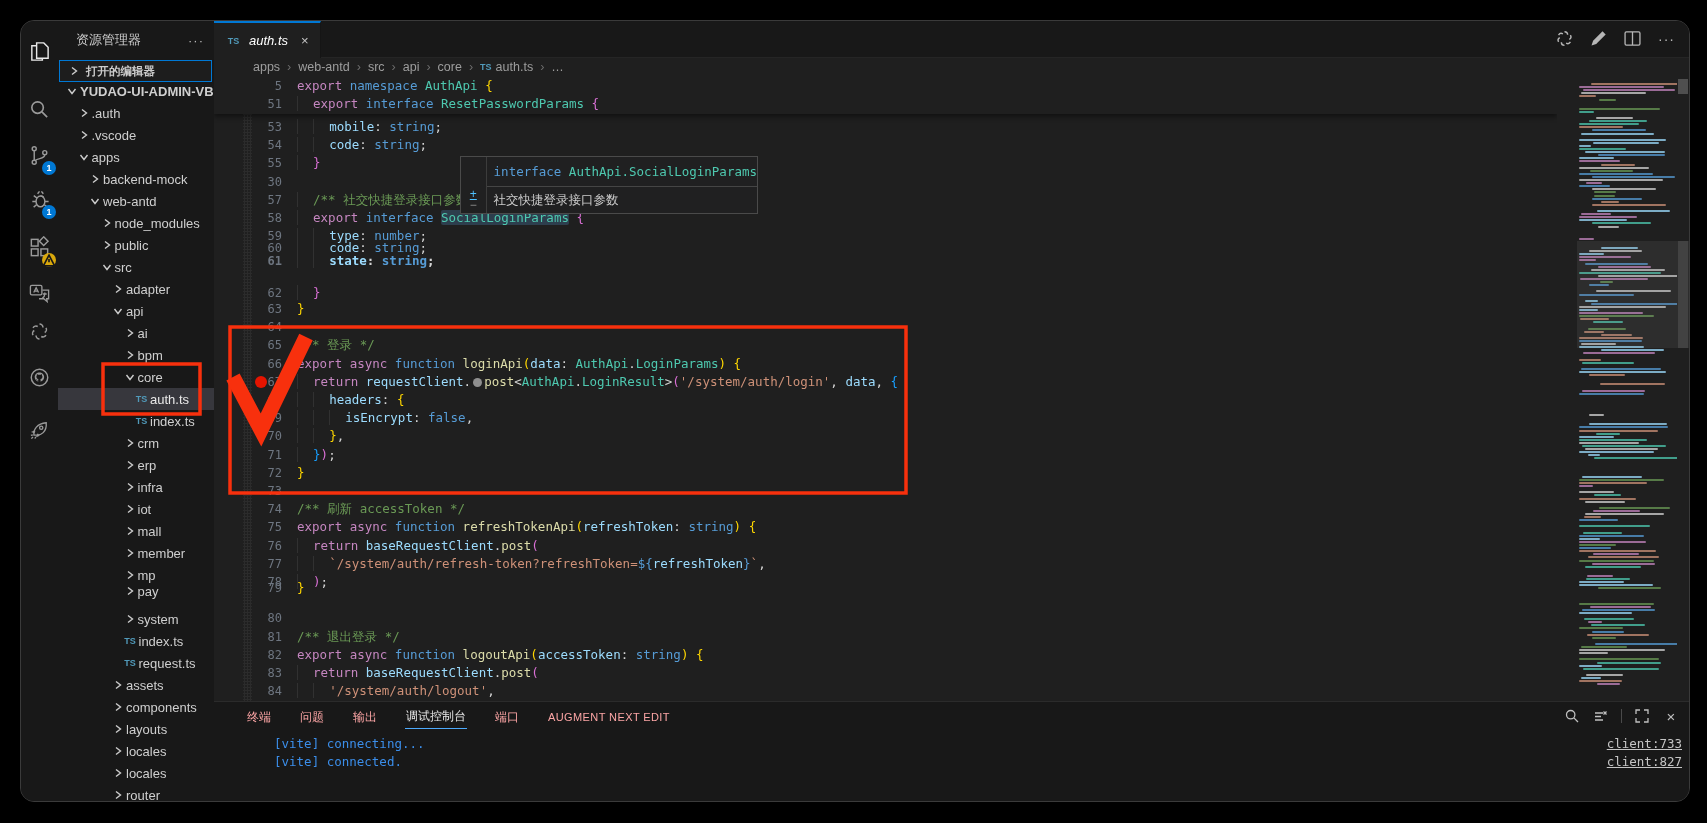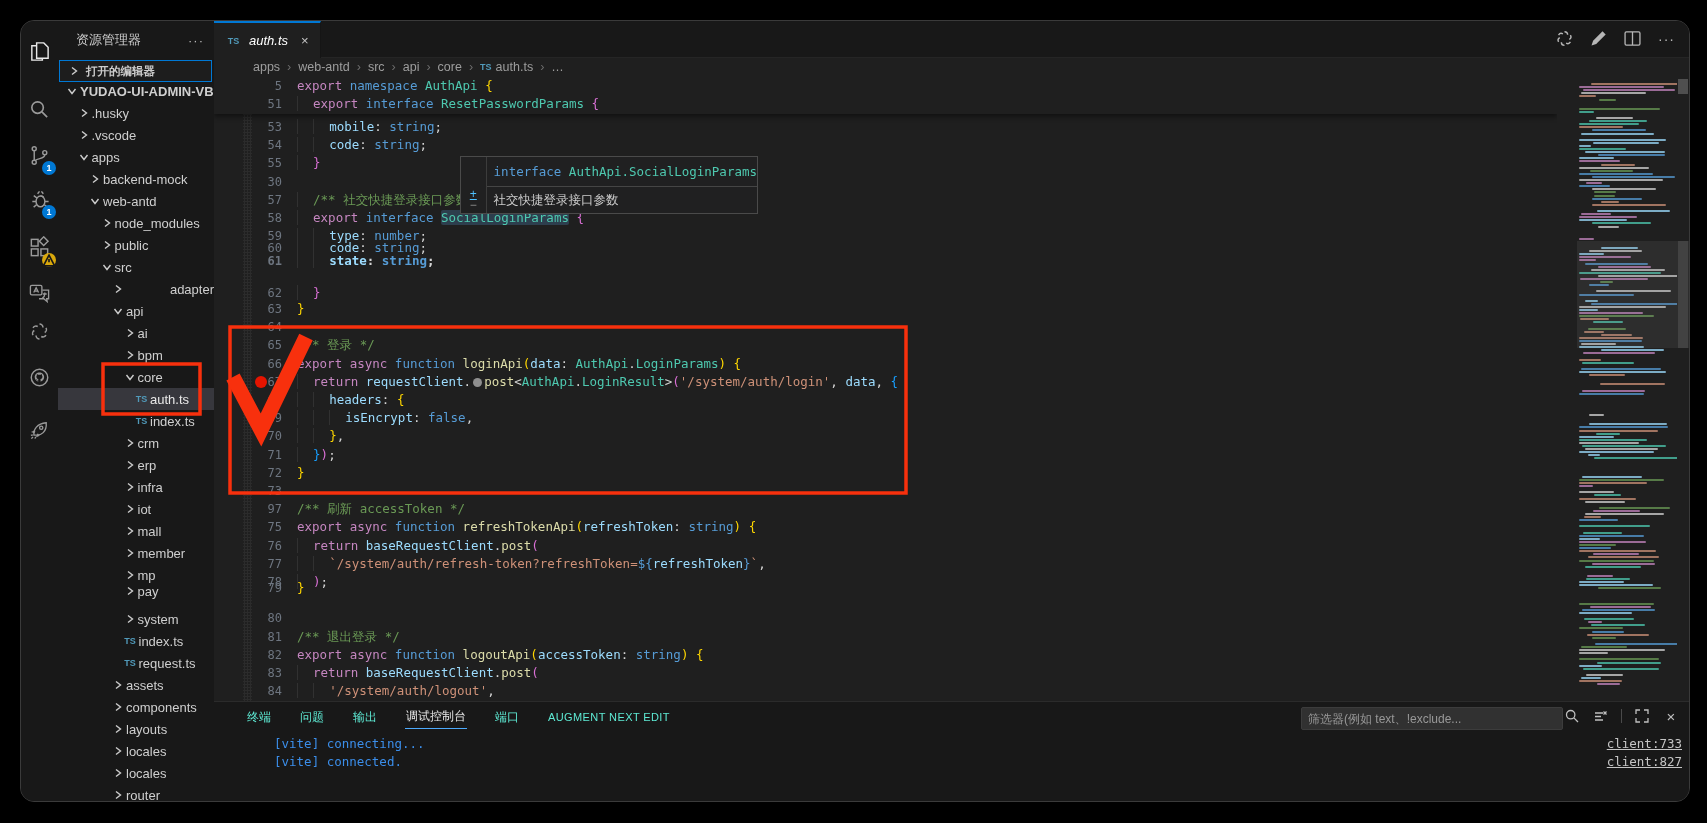--- a/index.html
+++ b/index.html
@@ -71,21 +71,21 @@
   .tt-desc{flex:1;display:flex;align-items:center;padding-left:7px;color:#cccccc;font-size:12.5px;}
   
   .mmap{position:absolute;left:1363px;top:58px;width:100px;height:622px;overflow:hidden;cursor:pointer;}
   .mml{position:absolute;height:2px;border-radius:1px;opacity:.75;}
   .mm-slider{position:absolute;left:1363px;top:220px;width:113px;height:107px;background:rgba(150,150,150,.12);}
   .vscroll{position:absolute;left:1463px;top:58px;width:12px;height:622px;}
   .vthumb{position:absolute;left:1px;width:10px;background:#424242;cursor:pointer;}
   
   .panel{position:absolute;left:193px;top:680px;right:0;height:100px;background:#181818;border-top:1px solid #2b2b2b;}
   .ptabs{position:absolute;left:32px;top:0;height:31px;display:flex;gap:27px;align-items:center;}
-  .ptab{color:#5eead4;font-size:12px;cursor:pointer;padding:2px 1px 3px 1px;white-space:nowrap;}
+  .ptab{color:#fca5a5;font-size:12px;cursor:pointer;padding:2px 1px 3px 1px;white-space:nowrap;}
   .ptab.active{color:#e7e7e7;border-bottom:1px solid #4daafc;}
   .ptab.caps{font-size:11px;letter-spacing:.4px;}
   .p-filter{position:absolute;left:1087px;top:5px;width:248px;height:21px;background:#313131;border:1px solid #3c3c3c;border-radius:2px;
             color:#989898;font-size:12px;padding:0 6px;font-family:"Liberation Sans",sans-serif;}
   .p-filter::placeholder{color:#989898;}
   .picons{position:absolute;left:1349px;top:5px;display:flex;align-items:center;gap:11px;color:#c0c0c0;}
   .picons .pi{width:18px;height:18px;display:flex;align-items:center;justify-content:center;cursor:pointer;}
   .psep{width:1px;height:14px;background:#4a4a4a;}
   .p-console{position:absolute;left:60px;top:33px;font-family:"DejaVu Sans Mono","Liberation Mono",monospace;font-size:12.5px;color:#3b8eea;line-height:18px;}
   .p-links{position:absolute;right:7px;top:33px;text-align:right;font-family:"DejaVu Sans Mono","Liberation Mono",monospace;
@@ -198,21 +198,21 @@
             </svg>
           </span>
           <span>YUDAO-UI-ADMIN-VBEN...</span>
         </div>
         <div class="titem" style="top: 22px; padding-left: 17.5px;">
           <span class="chev">
             <svg viewBox="0 0 10 10">
               <path d="M3 1.5 L7.5 5 L3 8.5"></path>
             </svg>
           </span>
-          <span>.husky</span>
+          <span>.auth</span>
         </div>
         <div class="titem" style="top: 44px; padding-left: 17.5px;">
           <span class="chev">
             <svg viewBox="0 0 10 10">
               <path d="M3 1.5 L7.5 5 L3 8.5"></path>
             </svg>
           </span>
           <span>.vscode</span>
         </div>
         <div class="titem" style="top: 66px; padding-left: 17.5px;">
@@ -256,21 +256,21 @@
           <span>public</span>
         </div>
         <div class="titem" style="top: 176px; padding-left: 40.5px;">
           <span class="chev exp">
             <svg viewBox="0 0 10 10">
               <path d="M3 1.5 L7.5 5 L3 8.5"></path>
             </svg>
           </span>
           <span>src</span>
         </div>
-        <div class="titem" style="top: 198px; padding-left: 52px; justify-content: space-between;">
+        <div class="titem" style="top: 198px; padding-left: 52px;">
           <span class="chev">
             <svg viewBox="0 0 10 10">
               <path d="M3 1.5 L7.5 5 L3 8.5"></path>
             </svg>
           </span>
           <span>adapter</span>
         </div>
         <div class="titem" style="top: 220px; padding-left: 52px;">
           <span class="chev exp">
             <svg viewBox="0 0 10 10">
@@ -526,21 +526,21 @@
           <div class="cl" style="top: 200.2px;"><span class="ln">64</span><span class="lt"></span></div>
           <div class="cl" style="top: 218.4px;"><span class="ln">65</span><span class="lt"><span class="tk-c">/** 登录 */</span></span></div>
           <div class="cl" style="top: 236.6px;"><span class="ln">66</span><span class="lt"><span class="tk-k">export</span><span class="tk-w"> </span><span class="tk-k">async</span><span class="tk-w"> </span><span class="tk-d">function</span><span class="tk-w"> </span><span class="tk-f">loginApi</span><span class="tk-b1">(</span><span class="tk-v">data</span><span class="tk-w">: </span><span class="tk-t">AuthApi</span><span class="tk-w">.</span><span class="tk-t">LoginParams</span><span class="tk-b1">)</span><span class="tk-w"> </span><span class="tk-b1">{</span></span></div>
           <div class="cl" style="top: 254.8px;"><span class="bpdot"></span><span class="ln">67</span><span class="lt"><span class="ig">  </span><span class="tk-k">return</span><span class="tk-w"> </span><span class="tk-v">requestClient</span><span class="tk-w">.</span><span class="idot"></span><span class="tk-f">post</span><span class="tk-w">&lt;</span><span class="tk-t">AuthApi</span><span class="tk-w">.</span><span class="tk-t">LoginResult</span><span class="tk-w">&gt;</span><span class="tk-b2">(</span><span class="tk-s">'/system/auth/login'</span><span class="tk-w">, </span><span class="tk-v">data</span><span class="tk-w">, </span><span class="tk-b3">{</span></span></div>
           <div class="cl" style="top: 273px;"><span class="ln">68</span><span class="lt"><span class="ig">  </span><span class="ig">  </span><span class="tk-v">headers</span><span class="tk-w">: </span><span class="tk-b1">{</span></span></div>
           <div class="cl" style="top: 291.2px;"><span class="ln">69</span><span class="lt"><span class="ig">  </span><span class="ig">  </span><span class="ig">  </span><span class="tk-v">isEncrypt</span><span class="tk-w">: </span><span class="tk-d">false</span><span class="tk-w">,</span></span></div>
           <div class="cl" style="top: 309.4px;"><span class="ln">70</span><span class="lt"><span class="ig">  </span><span class="ig">  </span><span class="tk-b1">}</span><span class="tk-w">,</span></span></div>
           <div class="cl" style="top: 327.6px;"><span class="ln">71</span><span class="lt"><span class="ig">  </span><span class="tk-b3">}</span><span class="tk-b2">)</span><span class="tk-w">;</span></span></div>
           <div class="cl" style="top: 345.8px;"><span class="ln">72</span><span class="lt"><span class="tk-b1">}</span></span></div>
           <div class="cl" style="top: 364px;"><span class="ln">73</span><span class="lt"></span></div>
-          <div class="cl" style="top: 382.2px;"><span class="ln">97</span><span class="lt"><span class="tk-c">/** 刷新 accessToken */</span></span></div>
+          <div class="cl" style="top: 382.2px;"><span class="ln">74</span><span class="lt"><span class="tk-c">/** 刷新 accessToken */</span></span></div>
           <div class="cl" style="top: 400.4px;"><span class="ln">75</span><span class="lt"><span class="tk-k">export</span><span class="tk-w"> </span><span class="tk-k">async</span><span class="tk-w"> </span><span class="tk-d">function</span><span class="tk-w"> </span><span class="tk-f">refreshTokenApi</span><span class="tk-b1">(</span><span class="tk-v">refreshToken</span><span class="tk-w">: </span><span class="tk-d">string</span><span class="tk-b1">)</span><span class="tk-w"> </span><span class="tk-b1">{</span></span></div>
           <div class="cl" style="top: 418.6px;"><span class="ln">76</span><span class="lt"><span class="ig">  </span><span class="tk-k">return</span><span class="tk-w"> </span><span class="tk-v">baseRequestClient</span><span class="tk-w">.</span><span class="tk-f">post</span><span class="tk-b2">(</span></span></div>
           <div class="cl" style="top: 436.8px;"><span class="ln">77</span><span class="lt"><span class="ig">  </span><span class="ig">  </span><span class="tk-s">`/system/auth/refresh-token?refreshToken=</span><span class="tk-d">${</span><span class="tk-v">refreshToken</span><span class="tk-d">}</span><span class="tk-s">`</span><span class="tk-w">,</span></span></div>
           <div class="cl" style="top: 455px;"><span class="ln">78</span><span class="lt"><span class="ig">  </span><span class="tk-b2">)</span><span class="tk-w">;</span></span></div>
           <div class="cl" style="top: 461px;"><span class="ln">79</span><span class="lt"><span class="tk-b1">}</span></span></div>
           <div class="cl" style="top: 491.4px;"><span class="ln">80</span><span class="lt"></span></div>
           <div class="cl" style="top: 509.6px;"><span class="ln">81</span><span class="lt"><span class="tk-c">/** 退出登录 */</span></span></div>
           <div class="cl" style="top: 527.8px;"><span class="ln">82</span><span class="lt"><span class="tk-k">export</span><span class="tk-w"> </span><span class="tk-k">async</span><span class="tk-w"> </span><span class="tk-d">function</span><span class="tk-w"> </span><span class="tk-f">logoutApi</span><span class="tk-b1">(</span><span class="tk-v">accessToken</span><span class="tk-w">: </span><span class="tk-d">string</span><span class="tk-b1">)</span><span class="tk-w"> </span><span class="tk-b1">{</span></span></div>
           <div class="cl" style="top: 546px;"><span class="ln">83</span><span class="lt"><span class="ig">  </span><span class="tk-k">return</span><span class="tk-w"> </span><span class="tk-v">baseRequestClient</span><span class="tk-w">.</span><span class="tk-f">post</span><span class="tk-b2">(</span></span></div>
           <div class="cl" style="top: 564.2px;"><span class="ln">84</span><span class="lt"><span class="ig">  </span><span class="ig">  </span><span class="tk-s">'/system/auth/logout'</span><span class="tk-w">,</span></span></div>
@@ -723,21 +723,20 @@
 
   <div class="panel">
     <div class="ptabs">
         <span class="ptab">终端</span>
         <span class="ptab">问题</span>
         <span class="ptab">输出</span>
         <span class="ptab active">调试控制台</span>
         <span class="ptab">端口</span>
         <span class="ptab caps">AUGMENT NEXT EDIT</span>
       </div>
-    <input class="p-filter" value="" placeholder="筛选器(例如 text、!exclude..." style="">
     <div class="picons">
       <span class="pi">
           <svg width="16" height="16" viewBox="0 0 16 16" fill="none" stroke="currentColor" stroke-width="1.3">
             <circle cx="6.7" cy="6.7" r="4.2"></circle>
             <path d="M9.9 9.9 L14 14"></path>
           </svg>
         </span>
       <span class="pi">
           <svg width="16" height="16" viewBox="0 0 16 16" fill="none" stroke="currentColor" stroke-width="1.3">
             <path d="M2 5h8M2 8.5h6M2 12h8M10.5 3.5l3 3M13.5 3.5l-3 3"></path>

